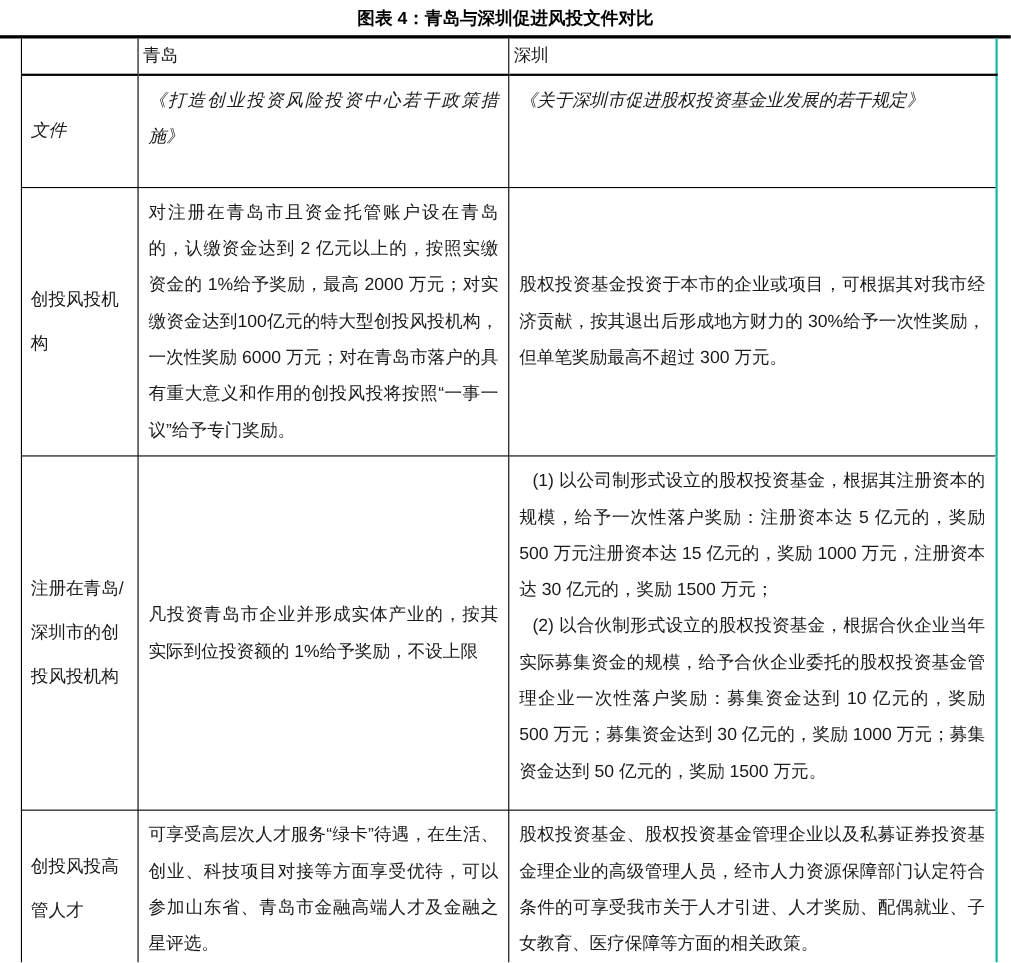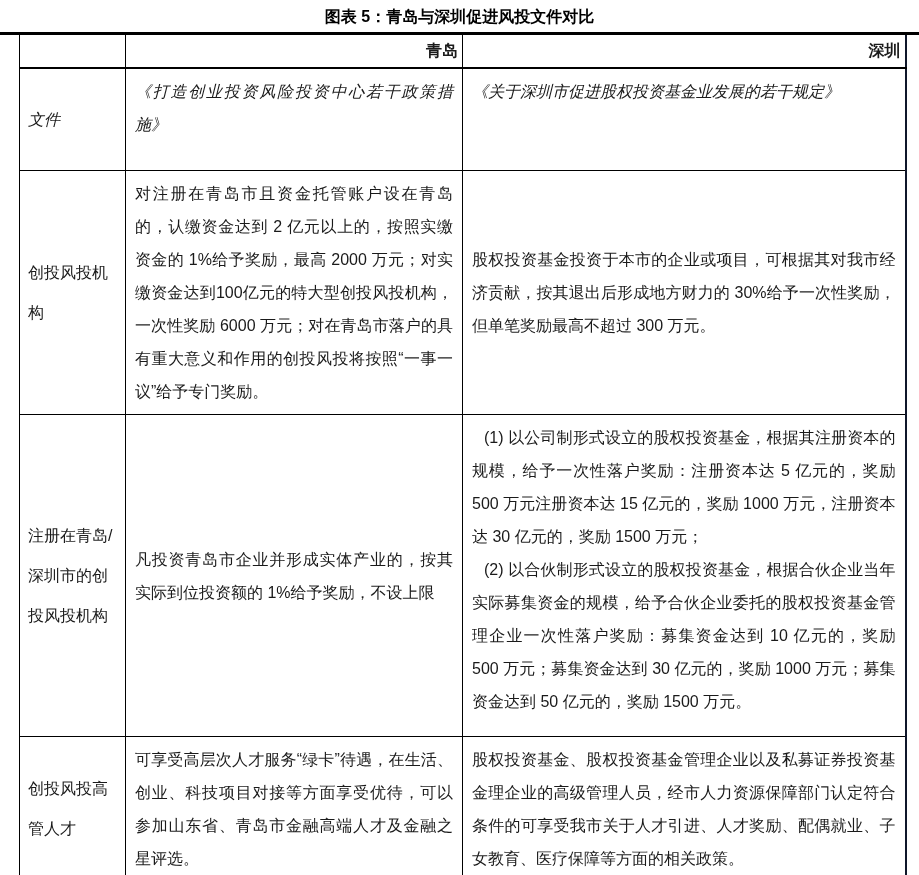--- a/index.html
+++ b/index.html
@@ -39,28 +39,28 @@
   col.c-label   { width: 106px; }
   col.c-qingdao { width: 337px; }
   col.c-shenzhen{ width: 443px; }
   td {
     border: 1px solid #000000;
     padding: 3px 9px;
     line-height: 33px;
     vertical-align: top;
     overflow: hidden;
   }
-  td.last-col { border-right: 2px solid #0f172a; }
+  td.last-col { border-right: 2px solid #14b8a6; }
   tr.header-row td {
     border-top: none;
     border-bottom: 2px solid #000000;
     height: 32px;
-    text-align: right;
+    text-align: left;
     vertical-align: middle;
-    font-weight: bold;
+    font-weight: normal;
     padding: 0 4px;
     line-height: 32px;
   }
   td.label-cell {
     text-align: left;
     vertical-align: middle;
     line-height: 40px;
     word-break: break-all;
     padding: 3px 8px;
   }
@@ -74,21 +74,21 @@
   tr.r-file     td { height: 92px; font-style: italic; }
   tr.r-org      td { height: 234px; }
   tr.r-reg      td { height: 312px; }
   tr.r-talent   td { height: 134px; }
 </style>
 </head>
 <body>
 
 <div class="page">
 
-  <div class="doc-title">图表 5：青岛与深圳促进风投文件对比</div>
+  <div class="doc-title">图表 4：青岛与深圳促进风投文件对比</div>
 
   <div class="table-wrap">
     <table class="cmp">
       <colgroup>
         <col class="c-label">
         <col class="c-qingdao">
         <col class="c-shenzhen">
       </colgroup>
 
       <tbody>

